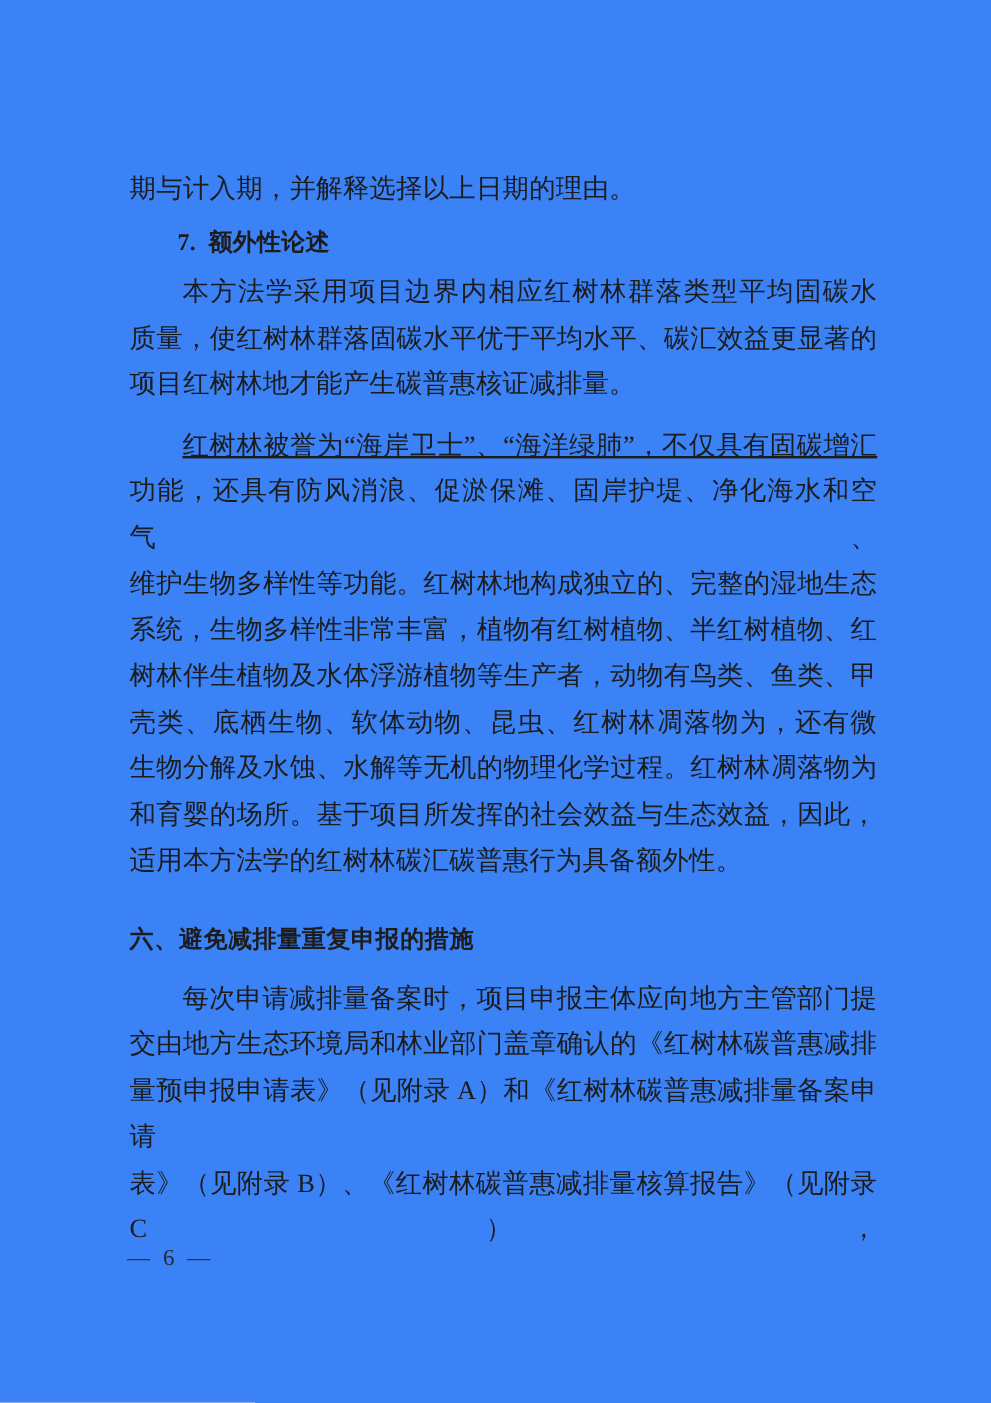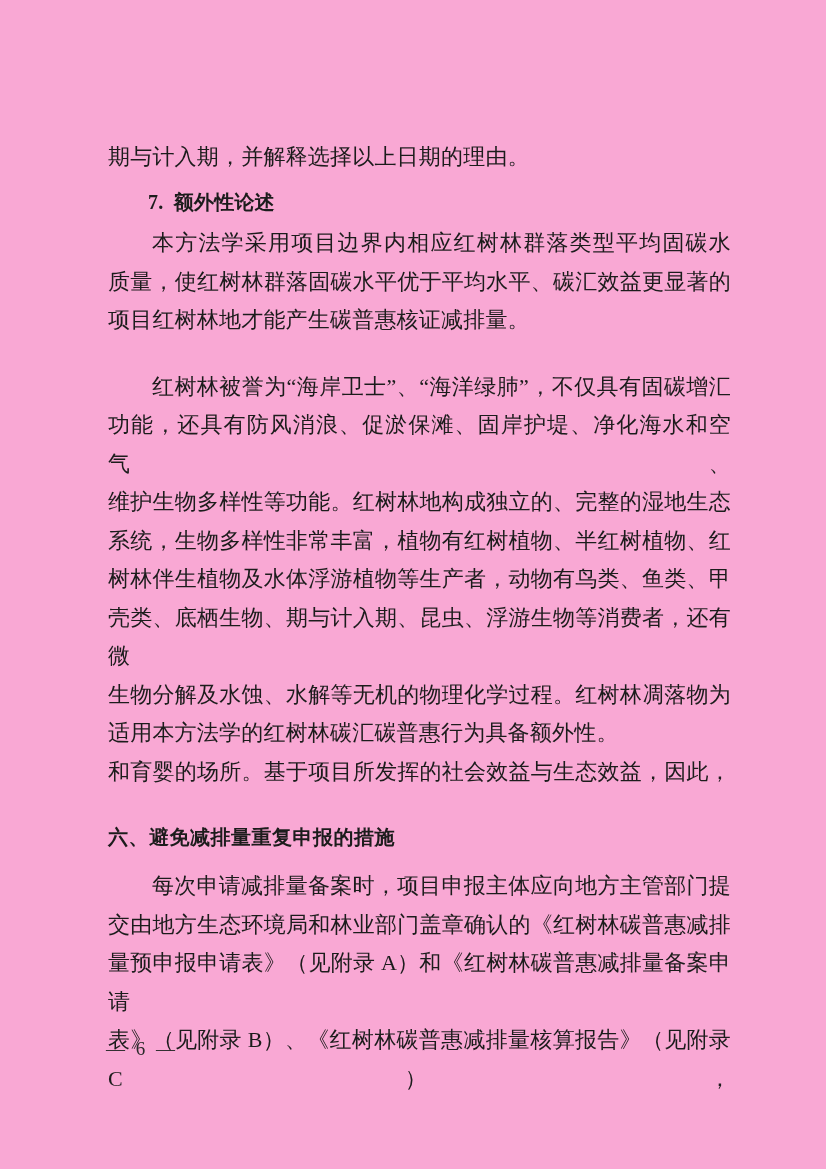--- a/index.html
+++ b/index.html
@@ -4,21 +4,21 @@
 <style>
   html, body {
     margin: 0;
     padding: 0;
     background: #ffffff;
   }
   .page {
     position: relative;
     width: 826px;
     height: 1169px;
-    background: #f9a8d4;
+    background: #3b82f6;
     overflow: hidden;
     font-family: "Liberation Serif", "DejaVu Serif", serif;
     color: #1c1c1c;
   }
   .content {
     position: absolute;
     left: 108px;
     top: 138px;
     width: 623px;
   }
@@ -31,21 +31,22 @@
   .line.justify {
     white-space: normal;
     text-align: justify;
     text-align-last: justify;
     text-justify: inter-ideograph;
   }
   .line.indent {
     text-indent: 2em;
   }
   .line.para-start {
-    margin-top: 28px;
+    margin-top: 12px;
+    text-decoration: underline;
   }
   .line.h3 {
     font-weight: bold;
     font-size: 20px;
     text-indent: 2em;
     margin: 6px 0 3px 0;
     white-space: pre;
   }
   .line.h1 {
     font-family: "Liberation Sans", "DejaVu Sans", sans-serif;
@@ -73,24 +74,24 @@
       <div class="line body">期与计入期，并解释选择以上日期的理由。</div>
       <div class="line h3">7.  额外性论述</div>
       <div class="line body indent justify">本方法学采用项目边界内相应红树林群落类型平均固碳水</div>
       <div class="line body justify">质量，使红树林群落固碳水平优于平均水平、碳汇效益更显著的</div>
       <div class="line body">项目红树林地才能产生碳普惠核证减排量。</div>
       <div class="line body indent justify para-start">红树林被誉为“海岸卫士”、“海洋绿肺”，不仅具有固碳增汇</div>
       <div class="line body justify">功能，还具有防风消浪、促淤保滩、固岸护堤、净化海水和空气、</div>
       <div class="line body justify">维护生物多样性等功能。红树林地构成独立的、完整的湿地生态</div>
       <div class="line body justify">系统，生物多样性非常丰富，植物有红树植物、半红树植物、红</div>
       <div class="line body justify">树林伴生植物及水体浮游植物等生产者，动物有鸟类、鱼类、甲</div>
-      <div class="line body justify">壳类、底栖生物、期与计入期、昆虫、浮游生物等消费者，还有微</div>
+      <div class="line body justify">壳类、底栖生物、软体动物、昆虫、红树林凋落物为，还有微</div>
       <div class="line body justify">生物分解及水蚀、水解等无机的物理化学过程。红树林凋落物为</div>
+      <div class="line body justify">和育婴的场所。基于项目所发挥的社会效益与生态效益，因此，</div>
       <div class="line body">适用本方法学的红树林碳汇碳普惠行为具备额外性。</div>
-      <div class="line body justify">和育婴的场所。基于项目所发挥的社会效益与生态效益，因此，</div>
       <div class="line h1">六、避免减排量重复申报的措施</div>
       <div class="line body indent justify">每次申请减排量备案时，项目申报主体应向地方主管部门提</div>
       <div class="line body justify">交由地方生态环境局和林业部门盖章确认的《红树林碳普惠减排</div>
       <div class="line body justify">量预申报申请表》（见附录 A）和《红树林碳普惠减排量备案申请</div>
       <div class="line body justify">表》（见附录 B）、《红树林碳普惠减排量核算报告》（见附录 C），</div>
     </div>
   <div class="footer">— 6 —</div>
 </div>
 
 </body></html>

